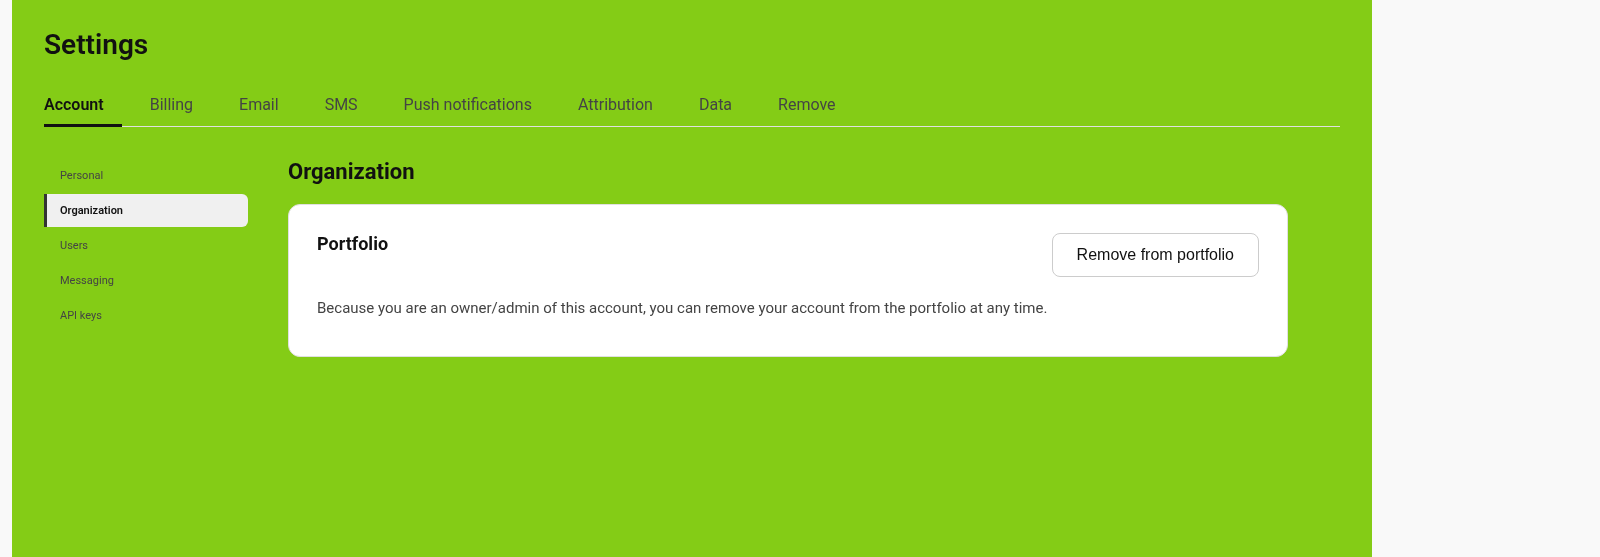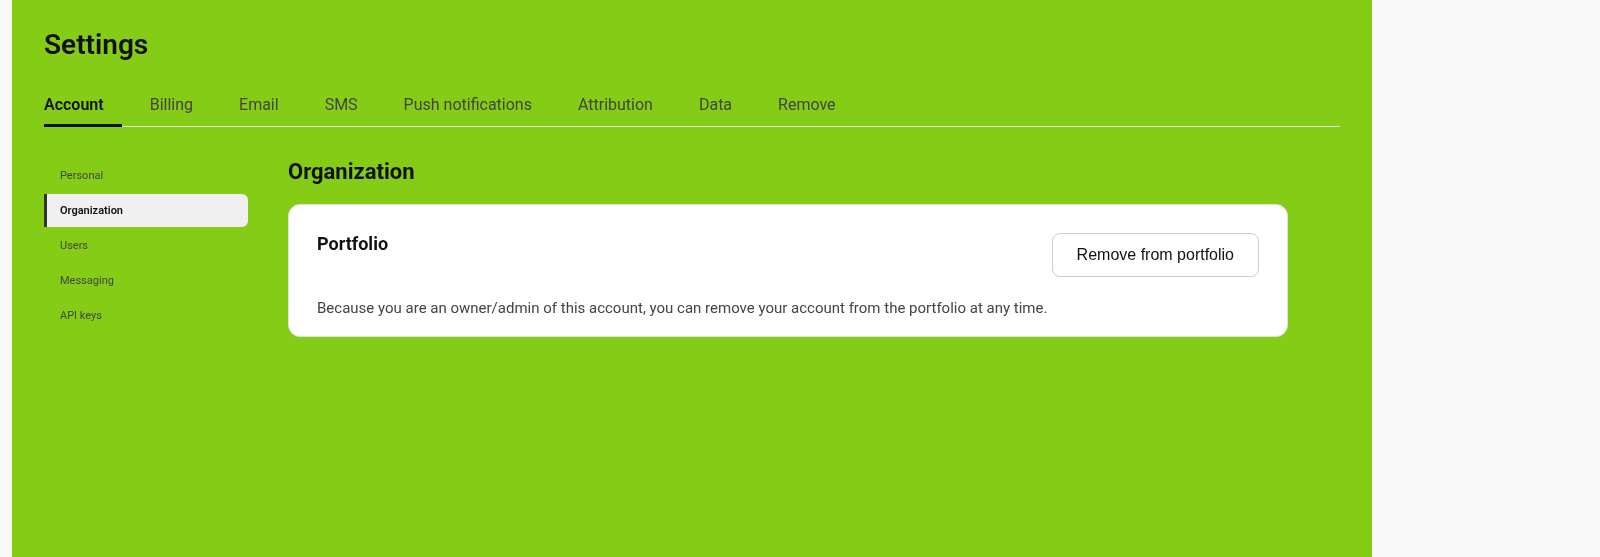--- a/index.html
+++ b/index.html
@@ -104,21 +104,21 @@
       font-size: 22px;
       font-weight: 700;
       margin-bottom: 20px;
       color: #111;
     }
 
     .card {
       background: #fff;
       border: 1px solid #e0e0e0;
       border-radius: 12px;
-      padding: 28px 28px 16px 28px;
+      padding: 28px 28px 36px 28px;
       max-width: 1000px;
     }
 
     .card-row {
       display: flex;
       align-items: flex-start;
       justify-content: space-between;
       margin-bottom: 20px;
     }
 

